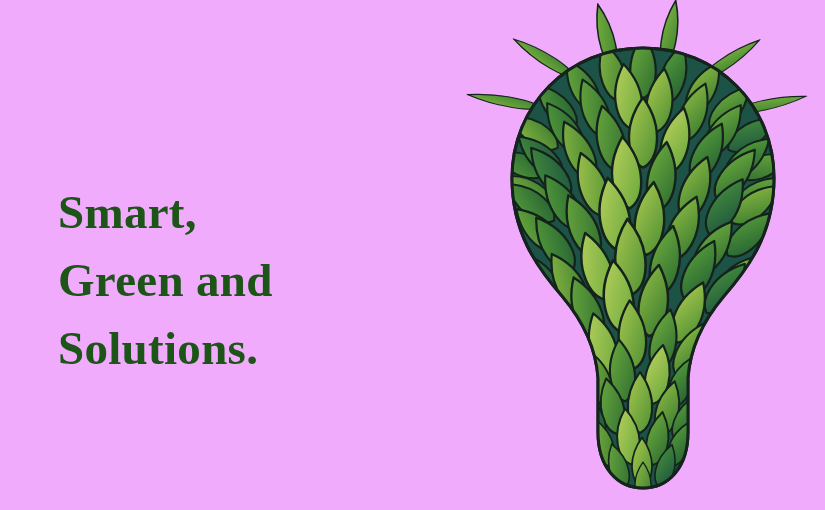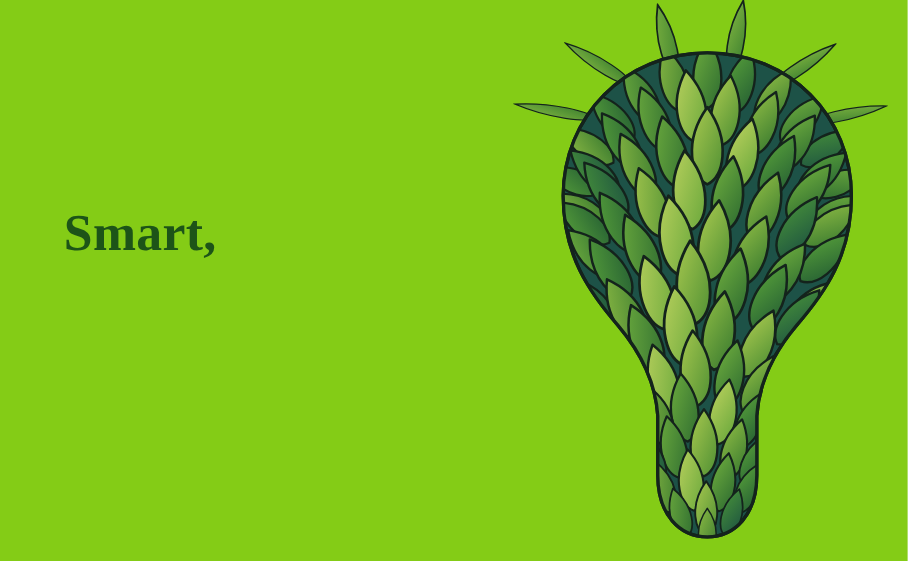--- a/index.html
+++ b/index.html
@@ -10,21 +10,21 @@
   body {
     width: 825px;
     height: 510px;
     overflow: hidden;
     font-family: "Liberation Serif", serif;
   }
   #banner {
     position: relative;
     width: 825px;
     height: 510px;
-    background: #84cc16;
+    background: #f0abfc;
     overflow: hidden;
   }
 
   
   #headline {
     position: absolute;
     left: 58px;
     top: 178px;
     width: 400px;
     margin: 0;
@@ -55,20 +55,22 @@
     height: 100%;
   }
 </style>
 </head>
 <body>
 
 <div id="banner">
 
   <h1 id="headline">
     <span class="hl-line">Smart,</span>
+    <span class="hl-line">Green and</span>
+    <span class="hl-line">Solutions.</span>
   </h1>
 
   <div id="bulb-illustration">
     <svg viewBox="0 0 363 510" xmlns="http://www.w3.org/2000/svg" shape-rendering="geometricPrecision">
       <defs>
 
         <linearGradient id="gA" x1="0" y1="0" x2="1" y2="1">
           <stop offset="0%" stop-color="#a9c94f"></stop>
           <stop offset="100%" stop-color="#4e8f33"></stop>
         </linearGradient>

